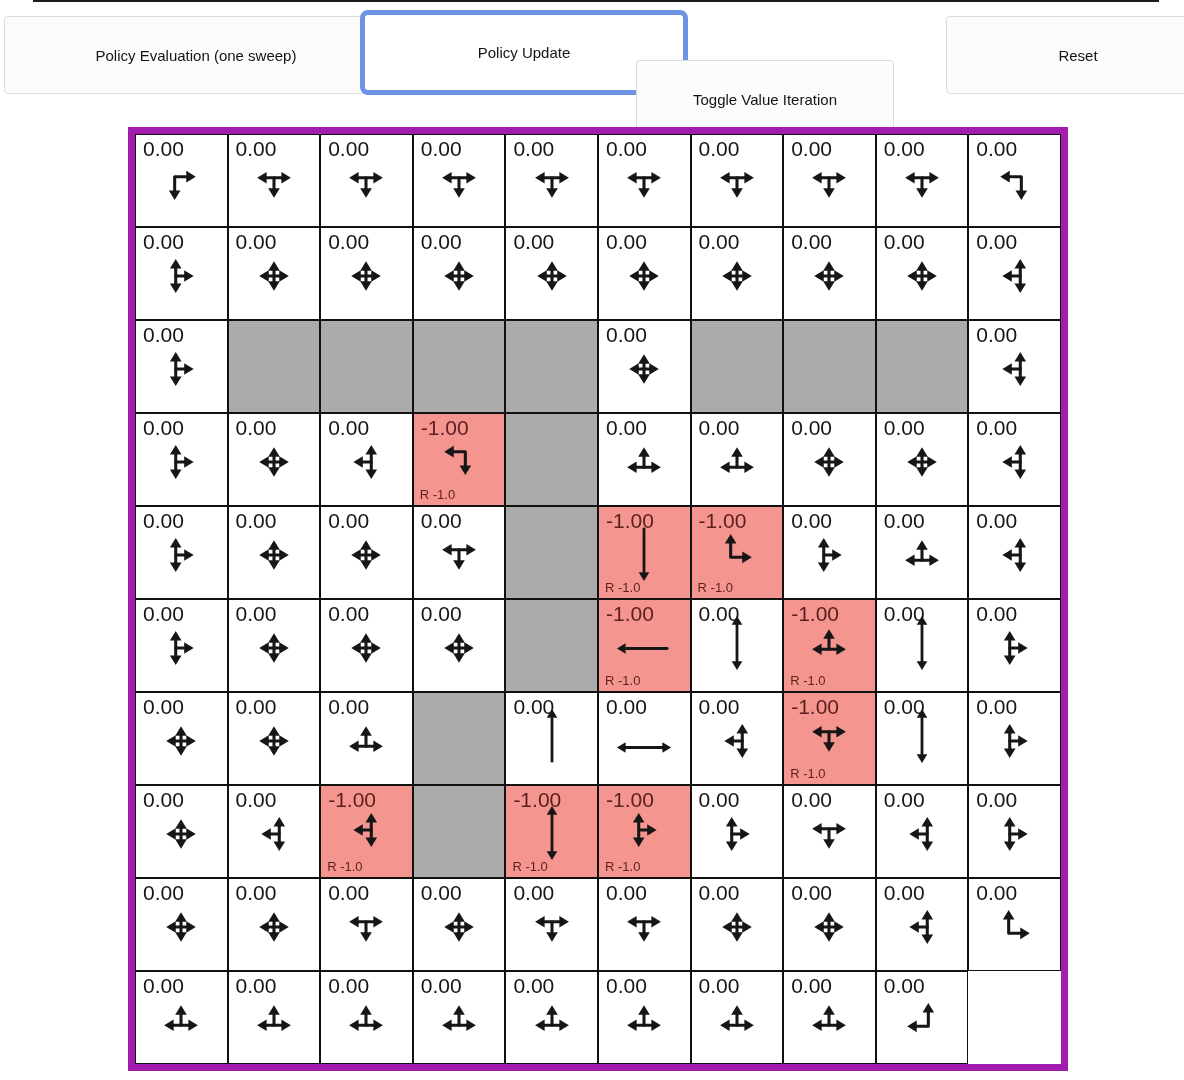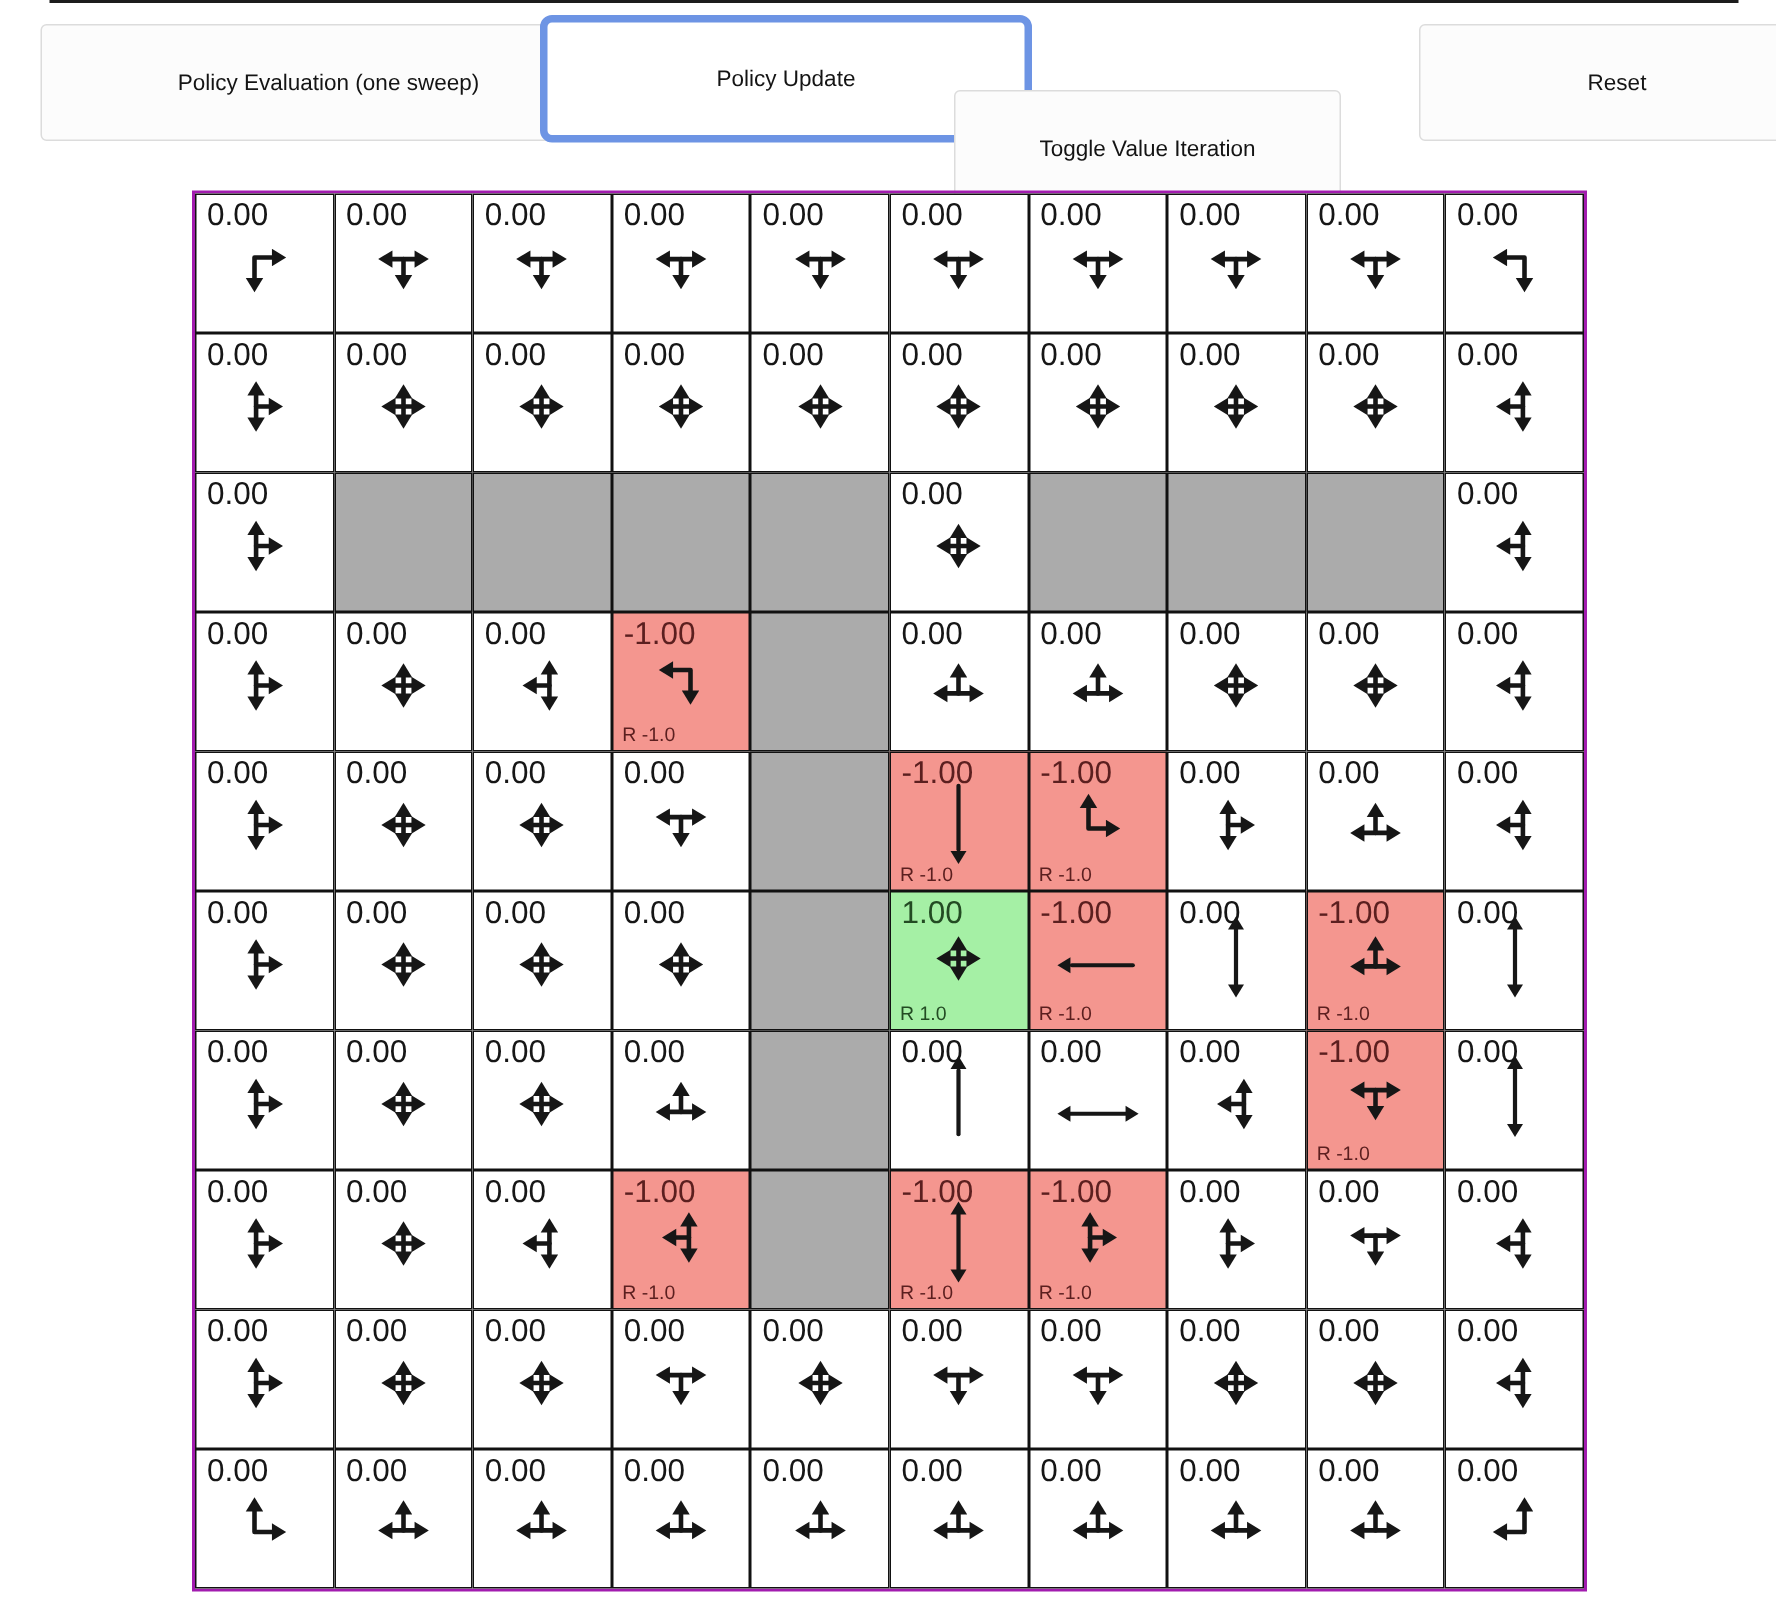--- a/index.html
+++ b/index.html
@@ -5,27 +5,27 @@
   html,body{margin:0;padding:0;background:#fff;width:1184px;height:1080px;overflow:hidden;
     font-family:"Liberation Sans","DejaVu Sans",sans-serif;}
   .page{position:relative;width:1184px;height:1080px;background:#fff;}
 
   .topline{position:absolute;left:33px;top:0;width:1126px;height:2px;background:#1c1c1c;}
 
   .btn{position:absolute;top:16px;height:78px;background:#fcfcfc;border:1px solid #dcdcdc;
     border-radius:4px;display:flex;align-items:center;justify-content:center;
     font-size:15px;color:#141414;cursor:pointer;font-family:inherit;padding:0;}
   .btn.selected{top:10px;height:85px;background:#fff;border:5px solid var(--sel,#6d94e4);border-radius:8px;}
-  #btn-0{left:27px;width:384px;}
+  #btn-0{left:4px;width:384px;}
   #btn-1{left:360px;width:328px;}
   #btn-2{left:636px;width:258px;margin-top:44px;}
   #btn-3{left:946px;width:264px;}
 
   #grid{position:absolute;left:128px;top:127px;display:grid;
-    grid-template-columns:repeat(10,92.6px);grid-auto-rows:93px;border:2px solid #a21caf;}
+    grid-template-columns:repeat(10,92.6px);grid-auto-rows:93px;border:7px solid #a21caf;}
   .cell{position:relative;border:1px solid #111;box-sizing:border-box;background:#fff;overflow:hidden;}
   .cell.wall{background:var(--wall,#ababab);}
   .cell.red{background:var(--neg,#f4968f);text-align:right;}
   .cell.green{background:var(--pos,#a5f0a5);}
 
   .val{position:absolute;top:2px;left:7px;font-size:21px;color:#161616;letter-spacing:0;}
   .red .val{color:var(--neg-text,#5b1f1f);}
   .green .val{color:var(--pos-text,#234b23);}
   .rlabel{position:absolute;bottom:3px;left:6px;font-size:13px;color:#161616;}
   .red .rlabel{color:var(--neg-text,#5b1f1f);}
@@ -517,32 +517,20 @@
         <svg class="arr arr-n" width="38" height="38" viewBox="0 0 36 36">
           <line x1="18" y1="11" x2="18" y2="25"></line>
           <line x1="11" y1="18" x2="25" y2="18"></line>
           <polygon points="18,4 12.5,13 23.5,13"></polygon>
           <polygon points="18,32 12.5,23 23.5,23"></polygon>
           <polygon points="4,18 13,12.5 13,23.5"></polygon>
           <polygon points="32,18 23,12.5 23,23.5"></polygon>
         </svg>
       </div>
       <div class="cell wall"></div>
-      <div class="cell green has-r">
-        <span class="val">1.00</span>
-        <svg class="arr arr-n" width="38" height="38" viewBox="0 0 36 36">
-          <line x1="18" y1="11" x2="18" y2="25"></line>
-          <line x1="11" y1="18" x2="25" y2="18"></line>
-          <polygon points="18,4 12.5,13 23.5,13"></polygon>
-          <polygon points="18,32 12.5,23 23.5,23"></polygon>
-          <polygon points="4,18 13,12.5 13,23.5"></polygon>
-          <polygon points="32,18 23,12.5 23,23.5"></polygon>
-        </svg>
-        <span class="rlabel">R 1.0</span>
-      </div>
       <div class="cell red has-r">
         <span class="val">-1.00</span>
         <svg class="arr arr-wide" width="58" height="25" viewBox="0 0 60 24">
           <line x1="54" y1="12" x2="12" y2="12"></line>
           <polygon points="2,12 11,6.5 11,17.5"></polygon>
         </svg>
         <span class="rlabel">R -1.0</span>
       </div>
       <div class="cell">
         <span class="val">0.00</span>

